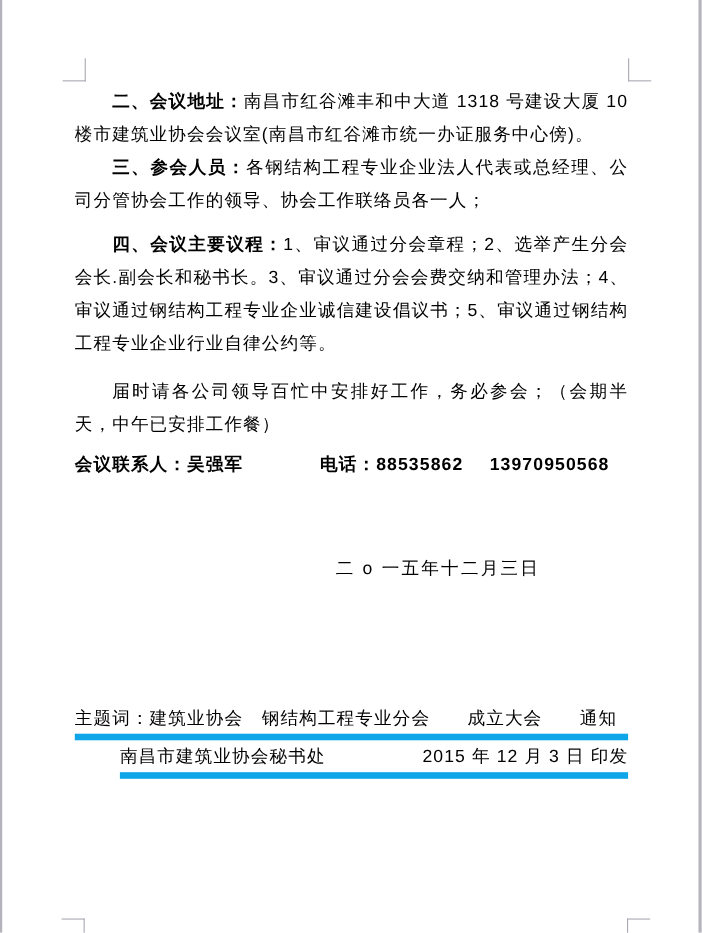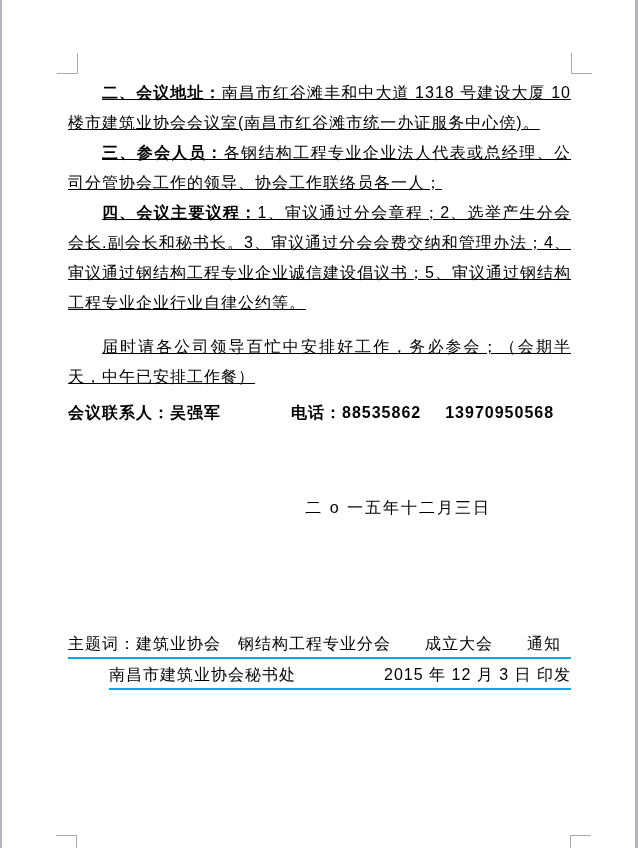--- a/index.html
+++ b/index.html
@@ -30,44 +30,43 @@
     left: 68px; top: 78px;
     width: 503px;
     font-size: 16px;
     line-height: 30px;
     letter-spacing: 1px;
   }
   .para {
     margin: 0;
     text-align: justify;
     text-indent: 34px;
-    text-decoration: underline;
   }
   .para .head { font-weight: bold; }
-  .para-agenda { }
+  .para-agenda { margin-top: 10px; }
   .para-note   { margin-top: 14px; }
 
   .contact {
     margin-top: 6px;
     font-weight: bold;
     white-space: nowrap;
   }
   .contact .phone-label { margin-left: 38px; padding-left: 32px; }
   .contact .phone2      { margin-left: 24px; }
 
   .date-line {
     margin-top: 65px;
     text-align: right;
     padding-right: 80px;
     letter-spacing: 2px;
   }
 
   .footer { margin-top: 105px; }
   .footer-row {
-    border-bottom: 2px solid #0ea5e9;
+    border-bottom: 6px solid #0ea5e9;
     line-height: 26px;
     padding-top: 3px;
     white-space: nowrap;
     overflow: hidden;
   }
   .footer-row-flex {
     display: flex;
     justify-content: space-between;
     margin-left: 41px;
   }

